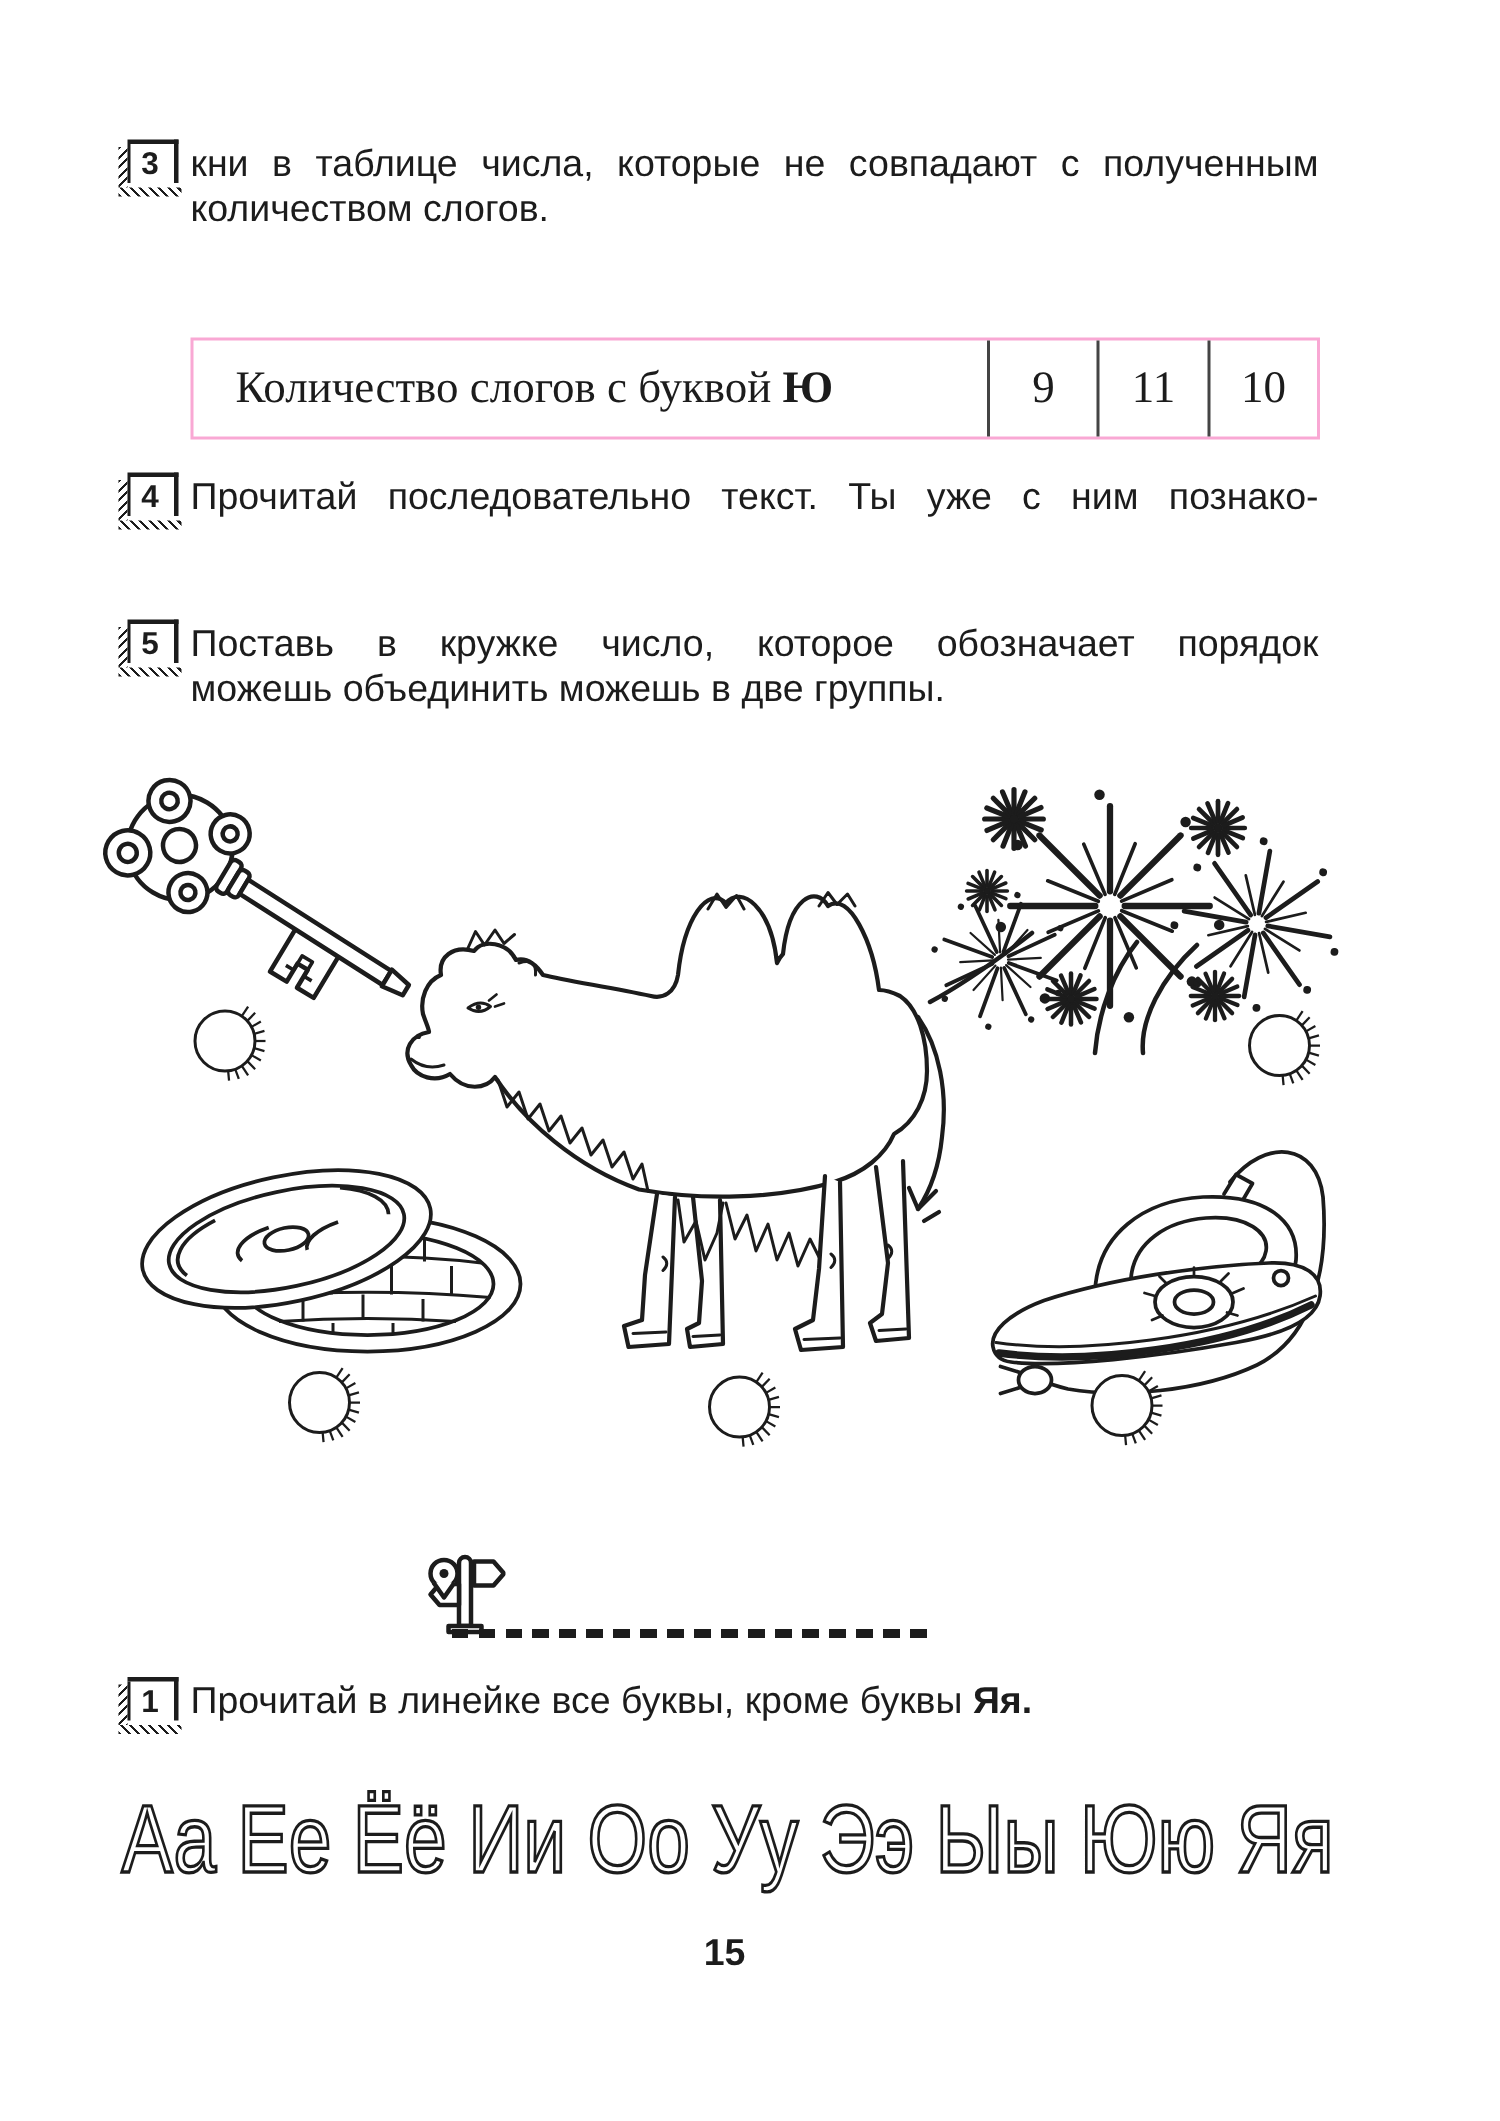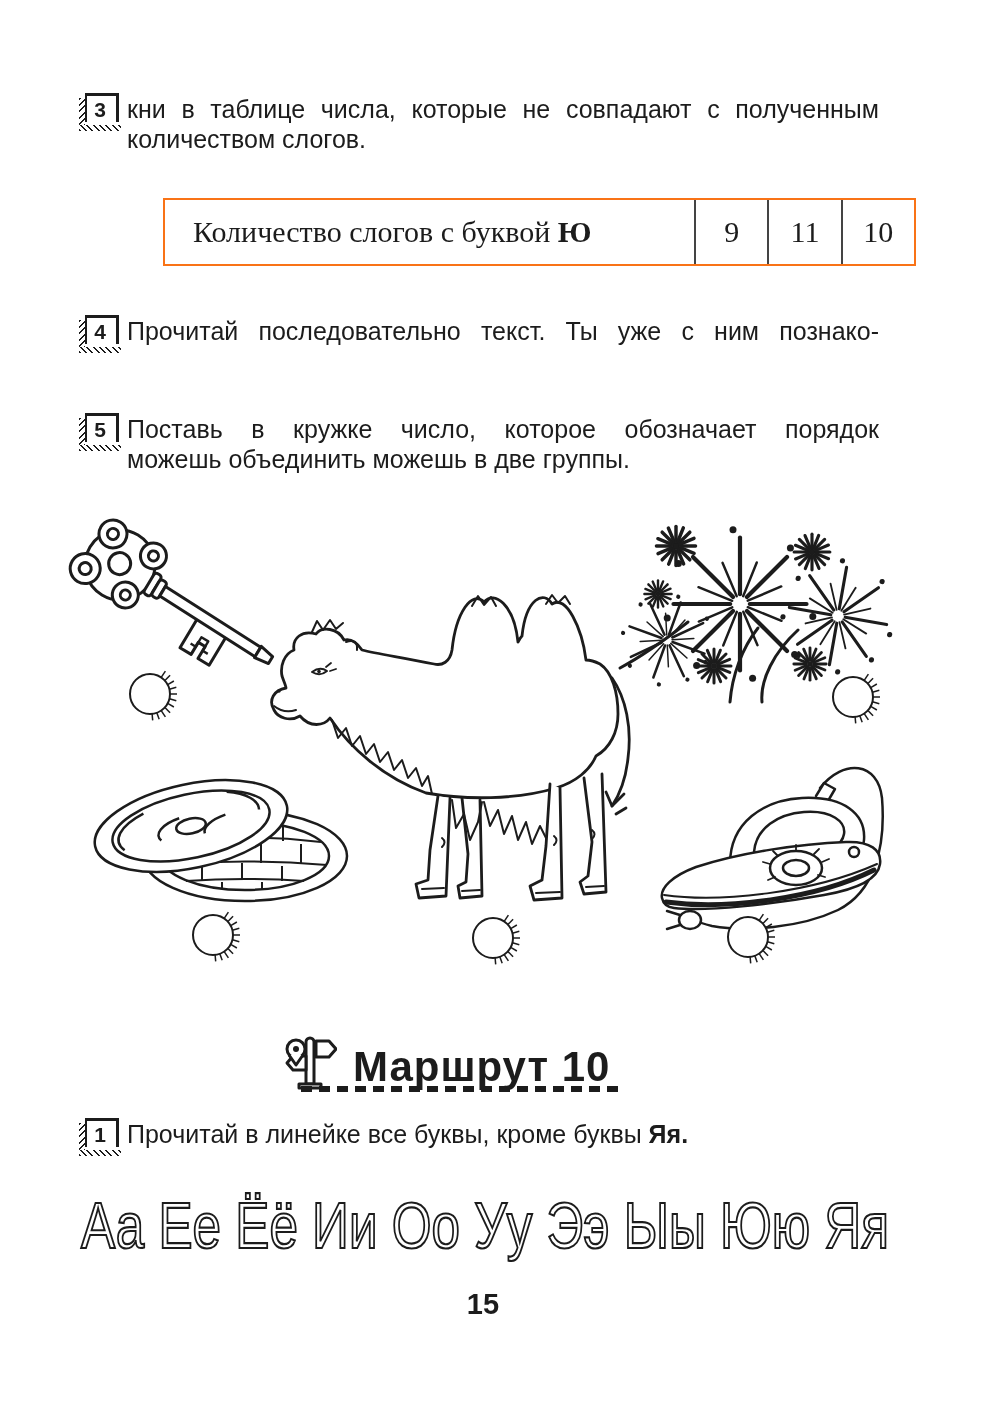--- a/index.html
+++ b/index.html
@@ -17,35 +17,35 @@
   .badge .hb{position:absolute;left:-8px;bottom:-9px;width:42px;height:6px;
          background:repeating-linear-gradient(45deg,#1c1c1c 0 1.5px,transparent 1.5px 4.5px);}
 
   
   .ex{position:absolute;left:127px;width:752px;font-size:25px;line-height:30px;}
   .jline{text-align:justify;text-align-last:justify;}
   .ex b{font-weight:bold;}
   .smiley{vertical-align:-9px;margin:0 3px 0 2px;}
 
   
-  .syl-table{position:absolute;left:127px;top:198px;width:749px;height:64px;
-        border:2px solid #f97316;display:flex;font-family:"Liberation Serif",serif;font-size:30px;margin-left:36px;}
+  .syl-table{position:absolute;left:127px;top:225px;width:749px;height:64px;
+        border:2px solid #f9a8d4;display:flex;font-family:"Liberation Serif",serif;font-size:30px;}
   .syl-label{width:501px;display:flex;align-items:center;padding-left:28px;}
   .syl-cell{flex:1;border-left:2px solid #444;display:flex;align-items:center;justify-content:center;}
 
   
   .route{position:absolute;left:283px;top:1030px;height:60px;display:flex;align-items:flex-end;}
   .route h1{margin:0 0 2px 16px;font-size:42px;font-weight:bold;letter-spacing:1px;line-height:1;}
   .route-dash{position:absolute;left:301px;top:1086px;width:317px;height:6px;
         background:repeating-linear-gradient(90deg,#1c1c1c 0 11px,transparent 11px 18px);}
 
   
   .letters{position:absolute;left:78px;top:1184px;}
   .pagenum{position:absolute;left:433px;top:1288px;width:100px;text-align:center;
-        font-size:29px;font-weight:bold;}
+        font-size:25px;font-weight:bold;}
 
   .ill{position:absolute;}
 </style>
 </head>
 <body>
 
 <div class="page">
 
   <svg width="0" height="0" style="position:absolute" aria-hidden="true">
     <defs>
@@ -307,21 +307,20 @@
       <g stroke="#1c1c1c" fill="#fff" stroke-width="3" stroke-linejoin="round">
         <path d="M33,9 h13 l7,8 -7,8 h-13 z"></path>
         <path d="M23,10 a4,4 0 0 1 8,0 V52 h-8 z"></path>
         <path d="M16,52 h22 v4 h-22 z"></path>
         <path d="M23,24 h-13 l-6,7 6,7 h13 z"></path>
         <circle cx="13" cy="17" r="9"></circle>
         <circle cx="13" cy="17" r="3" fill="#1c1c1c" stroke="none"></circle>
         <path d="M6,23 L13,33 L20,23" fill="#fff"></path>
       </g>
     </svg>
-    <h1>Маршрут 10</h1>
   </div>
   <div class="route-dash"></div>
 
   <section class="ex" style="top:1119px">
     <span class="badge">
       <i class="hl"></i>
         <i class="hb"></i>
         <b>1</b>
     </span>
     <div><span>Прочитай в линейке все буквы, кроме буквы </span><b>Яя.</b></div>

